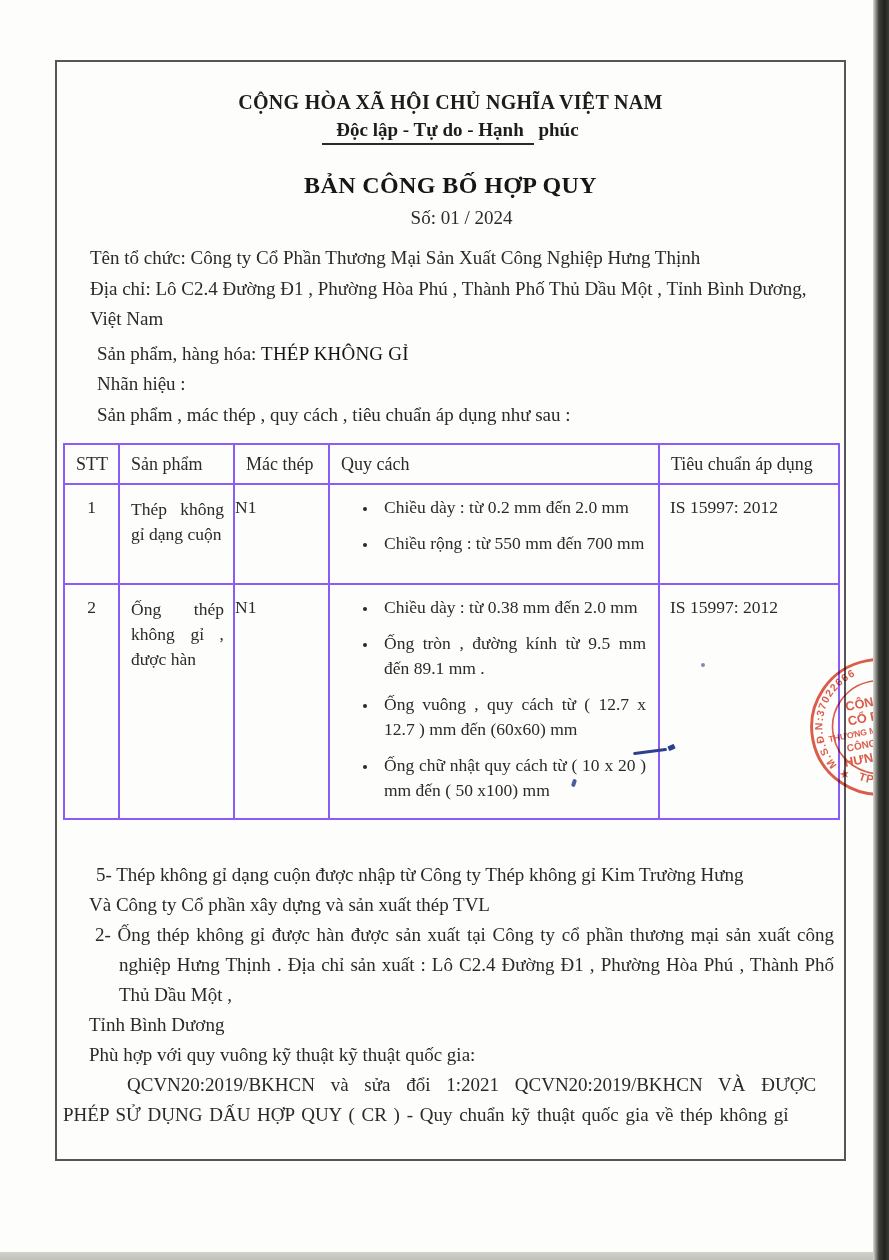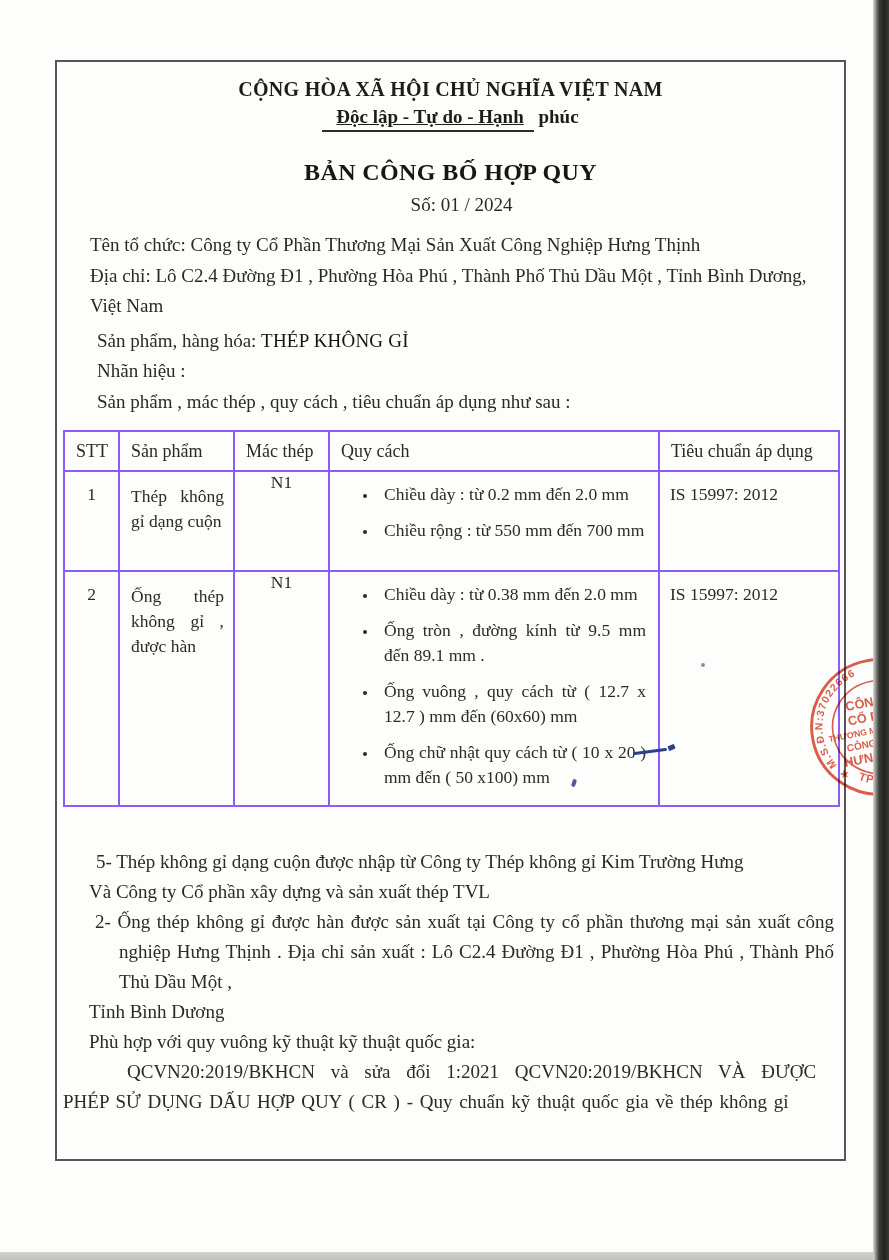--- a/index.html
+++ b/index.html
@@ -16,24 +16,24 @@
   
   .page-frame {
     position: absolute;
     left: 55px; top: 60px;
     width: 791px; height: 1101px;
     border: 2px solid #55555a;
     background: transparent;
   }
   .content { position: relative; width: 100%; height: 100%; }
 
-  .nat-header { text-align: center; margin-top: 16px; }
+  .nat-header { text-align: center; margin-top: 29px; }
   .nat-line1 { font-weight: bold; font-size: 20px; letter-spacing: .3px; color: #1c1c1a; }
   .nat-line2 { font-weight: bold; font-size: 19px; margin-top: 5px; color: #1c1c1a; }
-  .nat-underline { border-bottom: 2px solid #2a2a28; padding: 0 10px 3px 14px; text-decoration: underline; }
+  .nat-underline { border-bottom: 2px solid #2a2a28; padding: 0 10px 3px 14px; }
 
   .doc-title { text-align: center; margin-top: 31px; font-weight: bold; font-size: 24px; letter-spacing: .4px; color: #161614; }
   .doc-number { text-align: center; margin-top: 8px; font-size: 19px; padding-left: 22px; }
 
   .org-block { margin: 14px 12px 0 33px; font-size: 19px; line-height: 30.5px; }
   .org-block p { text-align: left; }
 
   .product-block { margin: 4px 12px 0 40px; font-size: 19px; line-height: 30.5px; }
   .product-value { font-weight: normal; color: #14140f; letter-spacing: .2px; }
 
@@ -57,21 +57,21 @@
     font-size: 18px;
   }
   col.c-stt { width: 55px; }
   col.c-sp  { width: 115px; }
   col.c-mt  { width: 95px; }
   col.c-qc  { width: 330px; }
   col.c-tc  { width: 180px; }
 
   td.cell-stt { text-align: center; padding-top: 12px; }
   td.cell-sp  { padding: 12px 9px 4px 11px; text-align: justify; line-height: 25px; }
-  td.cell-mt  { text-align: center; }
+  td.cell-mt  { padding-top: 12px; }
   td.cell-tc  { padding: 12px 4px 4px 10px; }
   td.cell-qc  { padding: 10px 8px 4px 0; }
   td.cell-qc ul { list-style: disc; margin-left: 48px; padding-right: 4px; }
   td.cell-qc li { text-align: justify; line-height: 25px; margin-bottom: 11px; padding-left: 6px; }
   td.cell-qc li::marker { font-size: 13px; }
   tr.row-1 td { height: 100px; }
   tr.row-2 td { height: 232px; }
 
   .notes { margin: 40px 10px 0 32px; font-size: 19px; line-height: 30px; }
   .note-first { text-indent: 7px; }

